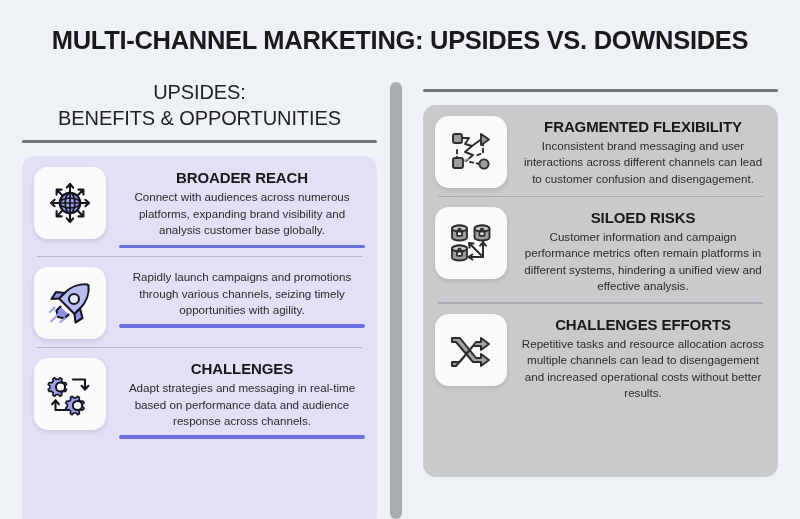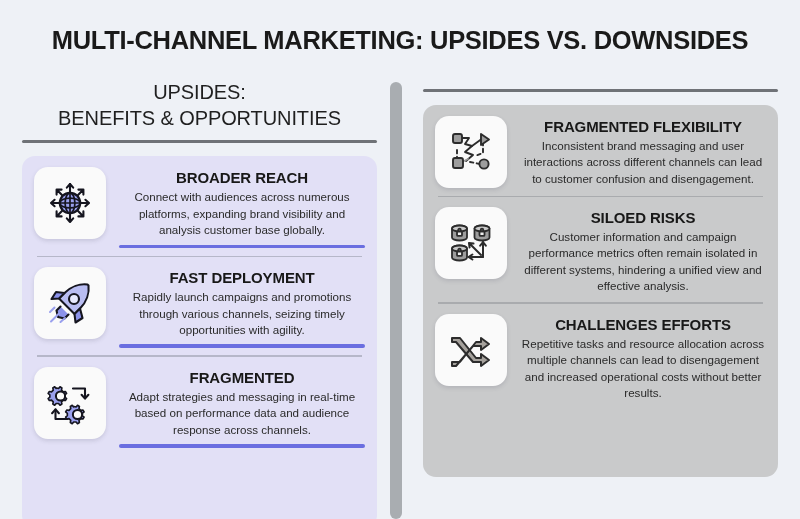--- a/index.html
+++ b/index.html
@@ -200,21 +200,20 @@
               <circle cx="30" cy="22" r="5" fill="#e7e9fd"></circle>
             </g>
             <g stroke="#9aa0ee" stroke-width="2" stroke-linecap="round">
               <line x1="7" y1="44.5" x2="15" y2="36.5"></line>
               <line x1="10.5" y1="30.5" x2="6" y2="35"></line>
               <line x1="21" y1="45" x2="16.5" y2="49" transform="translate(0,-4)"></line>
             </g>
           </svg>
         </div>
         <div class="item-body">
-          <div class="item-title">FAST DEPLOYMENT</div>
           <div class="item-desc">Rapidly launch campaigns and promotions through various channels, seizing timely opportunities with agility.</div>
           <div class="accent-bar"></div>
         </div>
       </div>
 
       <div class="item">
         <div class="icon-tile">
           <svg width="52" height="52" viewBox="0 0 52 52">
             <g stroke="#15151f" stroke-width="2" stroke-linejoin="round">
               <path d="M17 5.5 l2.6 .55 1.75 -2.1 2.3 1.5 -.5 2.65 2.1 2.1 2.65 -.5 1.5 2.3 -2.1 1.75 0 2.95 2.1 1.75 -1.5 2.3 -2.65 -.5 -2.1 2.1 .5 2.65 -2.3 1.5 -1.75 -2.1 -2.95 0 -1.75 2.1 -2.3 -1.5 .5 -2.65 -2.1 -2.1 -2.65 .5 -1.5 -2.3 2.1 -1.75 0 -2.95 -2.1 -1.75 1.5 -2.3 2.65 .5 2.1 -2.1 -.5 -2.65 2.3 -1.5 1.75 2.1 z" fill="#9aa0ee" transform="translate(-1.5,6.5) scale(0.82)"></path>
@@ -224,21 +223,21 @@
             </g>
             <g stroke="#15151f" stroke-width="2.1" fill="none" stroke-linecap="round" stroke-linejoin="round">
               <path d="M29 11.5 L41 11.5 L41 21"></path>
               <path d="M37.6 17.8 L41 21.6 L44.4 17.8"></path>
               <path d="M23.5 42 L11.5 42 L11.5 32.5"></path>
               <path d="M8.1 36.2 L11.5 32.4 L14.9 36.2"></path>
             </g>
           </svg>
         </div>
         <div class="item-body">
-          <div class="item-title">FRAGMENTED</div>
+          <div class="item-title">CHALLENGES</div>
           <div class="item-desc">Adapt strategies and messaging in real-time based on performance data and audience response across channels.</div>
           <div class="accent-bar"></div>
         </div>
       </div>
 
     </div>
   </div>
 
   <div class="center-divider"></div>
 
@@ -293,21 +292,21 @@
             </g>
             <g stroke="#2c2c2c" stroke-width="2" fill="none" stroke-linecap="round" stroke-linejoin="round">
               <path d="M38 40 L38 25 M38 25 L35.2 28.6 M38 25 L40.8 28.6"></path>
               <path d="M38 40 L23.5 40 M23.5 40 L27.4 37.5 M23.5 40 L27.4 42.5"></path>
               <path d="M36 38 L24 26 M24 26 L24.6 30.5 M24 26 L28.5 26.6"></path>
             </g>
           </svg>
         </div>
         <div class="item-body">
           <div class="item-title">SILOED RISKS</div>
-          <div class="item-desc">Customer information and campaign performance metrics often remain isolated in different systems, hindering a unified view and effective analysis.</div>
+          <div class="item-desc">Customer information and campaign performance metrics often remain platforms in different systems, hindering a unified view and effective analysis.</div>
 
         </div>
       </div>
 
       <div class="item">
         <div class="icon-tile">
           <svg width="52" height="52" viewBox="0 0 52 52">
             <g fill="#a5a19c" stroke="#2c2c2c" stroke-width="2" stroke-linejoin="round">
               <path d="M7 14 h8 L31 34 h5 v-4 l8 6 -8 6 v-4 h-8 L11 18 H7 Z"></path>
               <path d="M7 38 h8 L31 18 h5 v-4 l8 6 -8 6 v-4 h-8 L11 42 H7 Z"></path>

